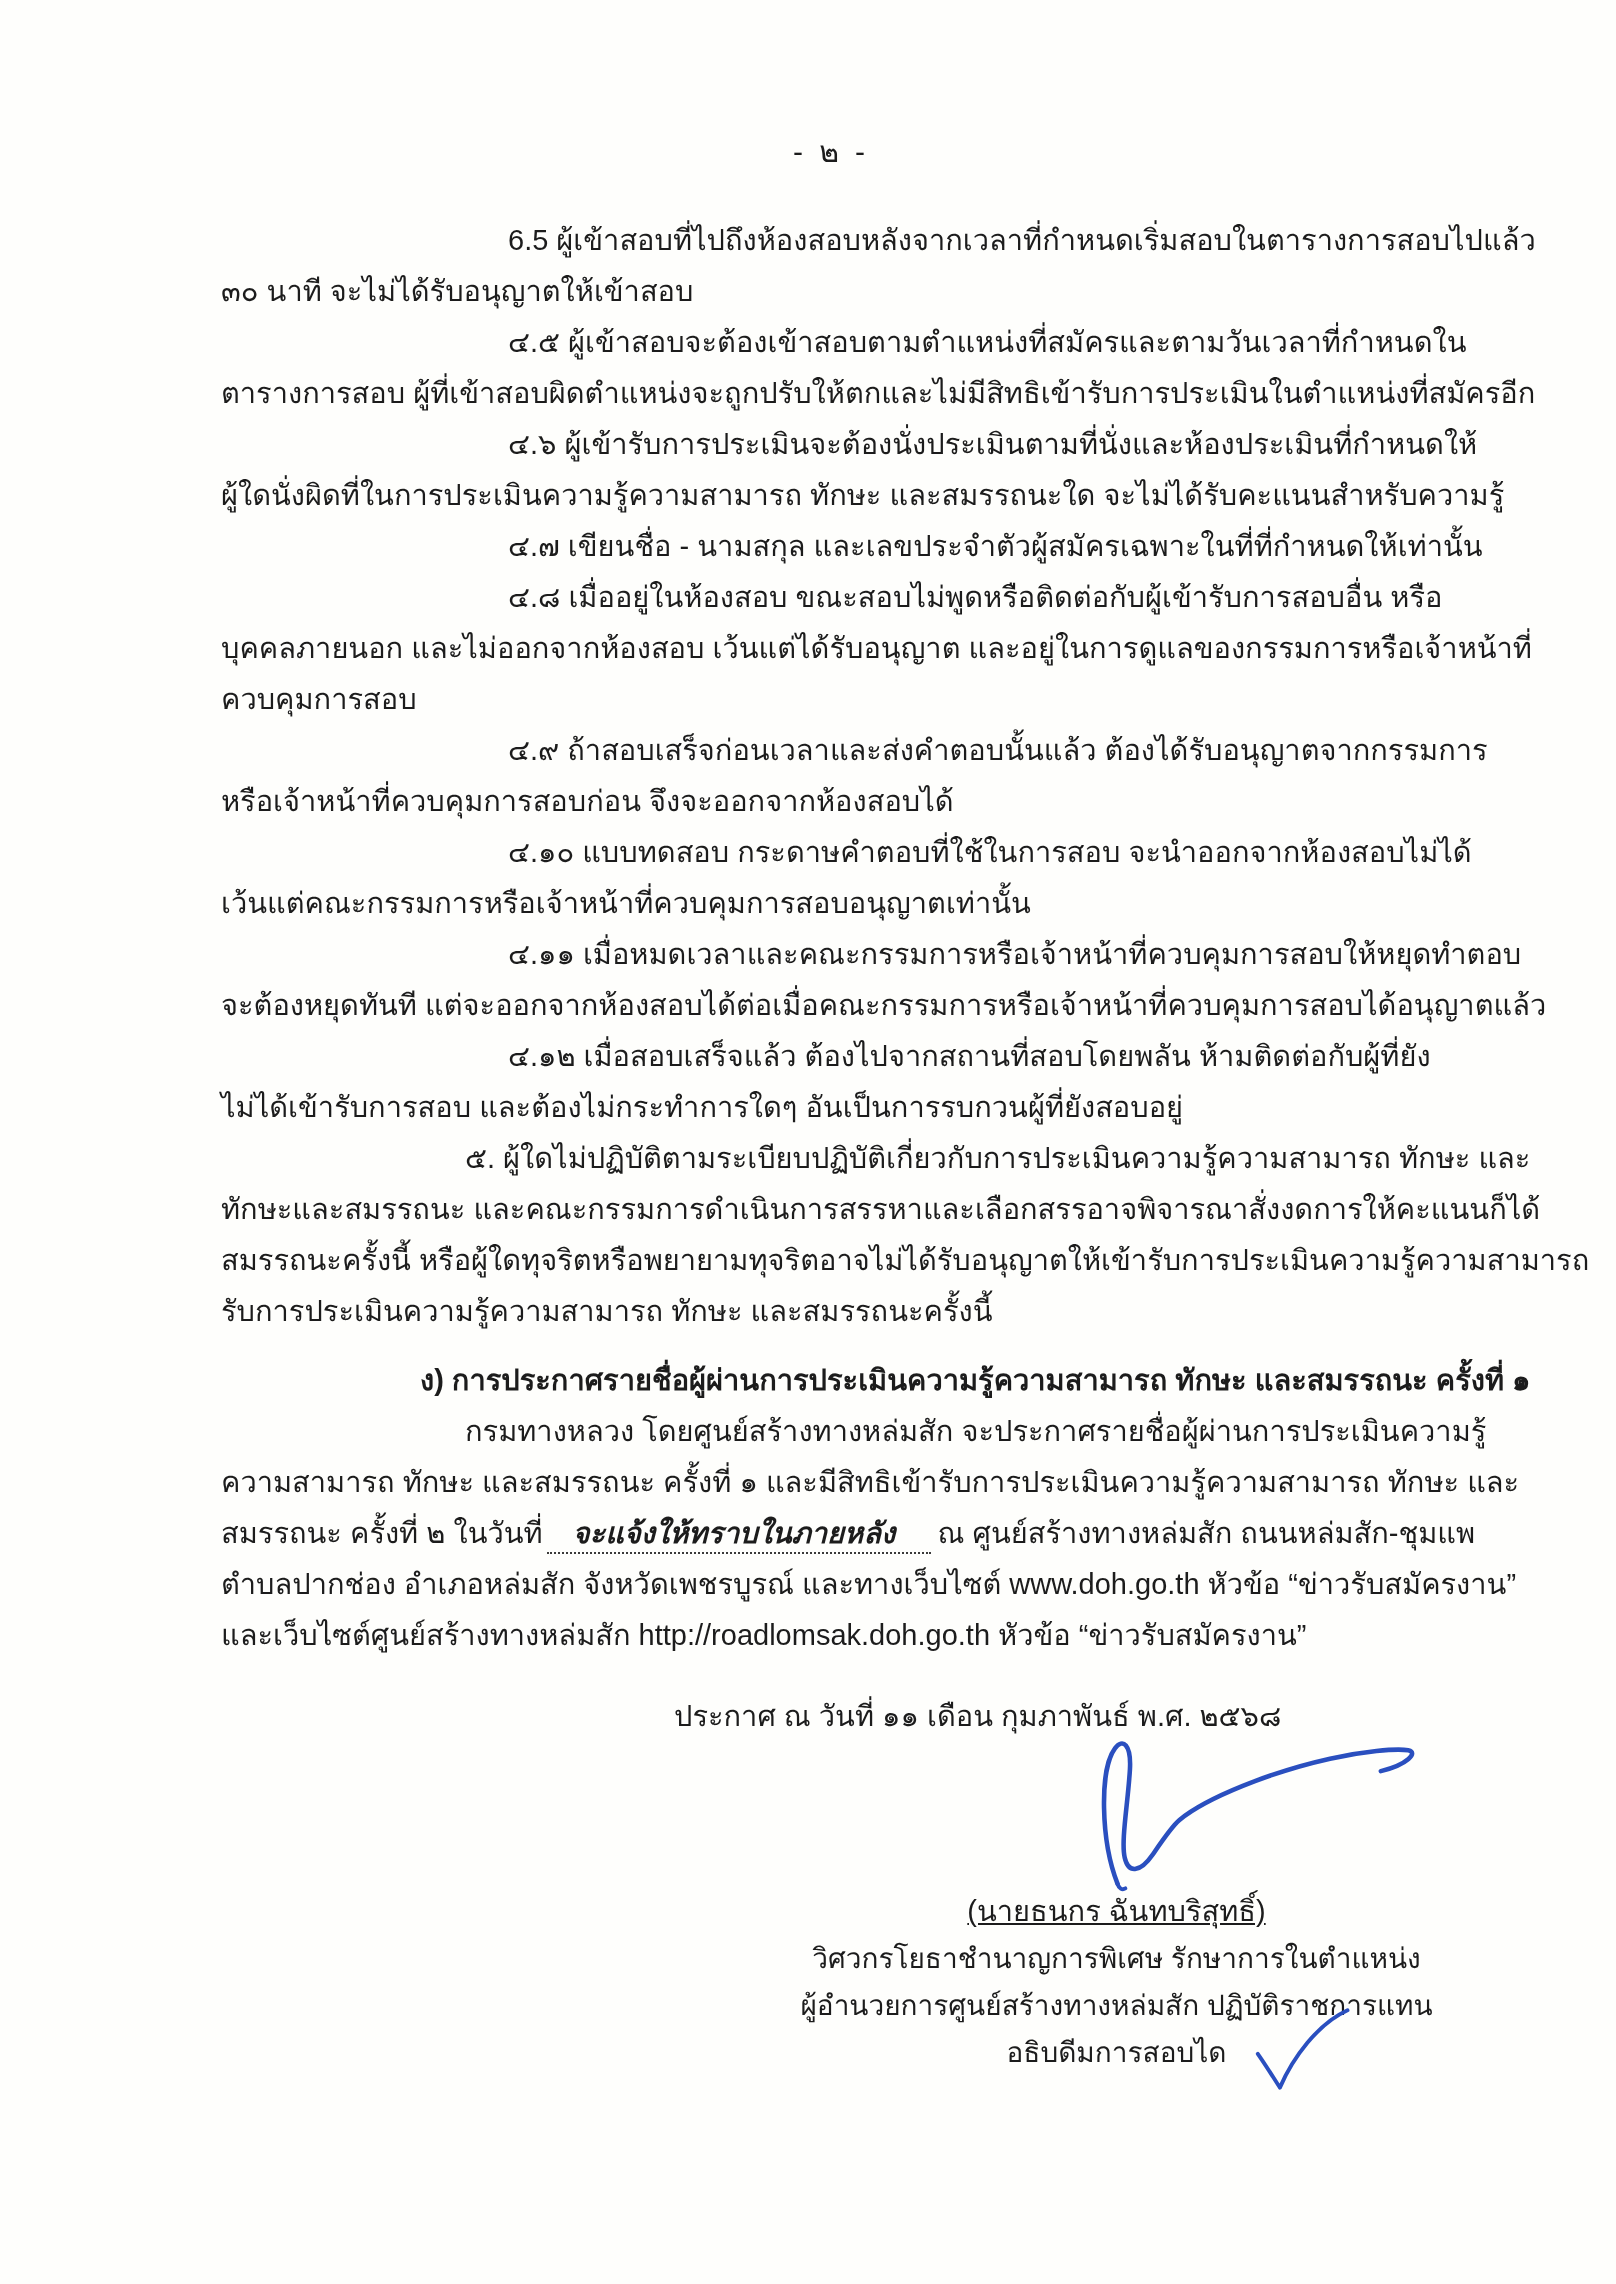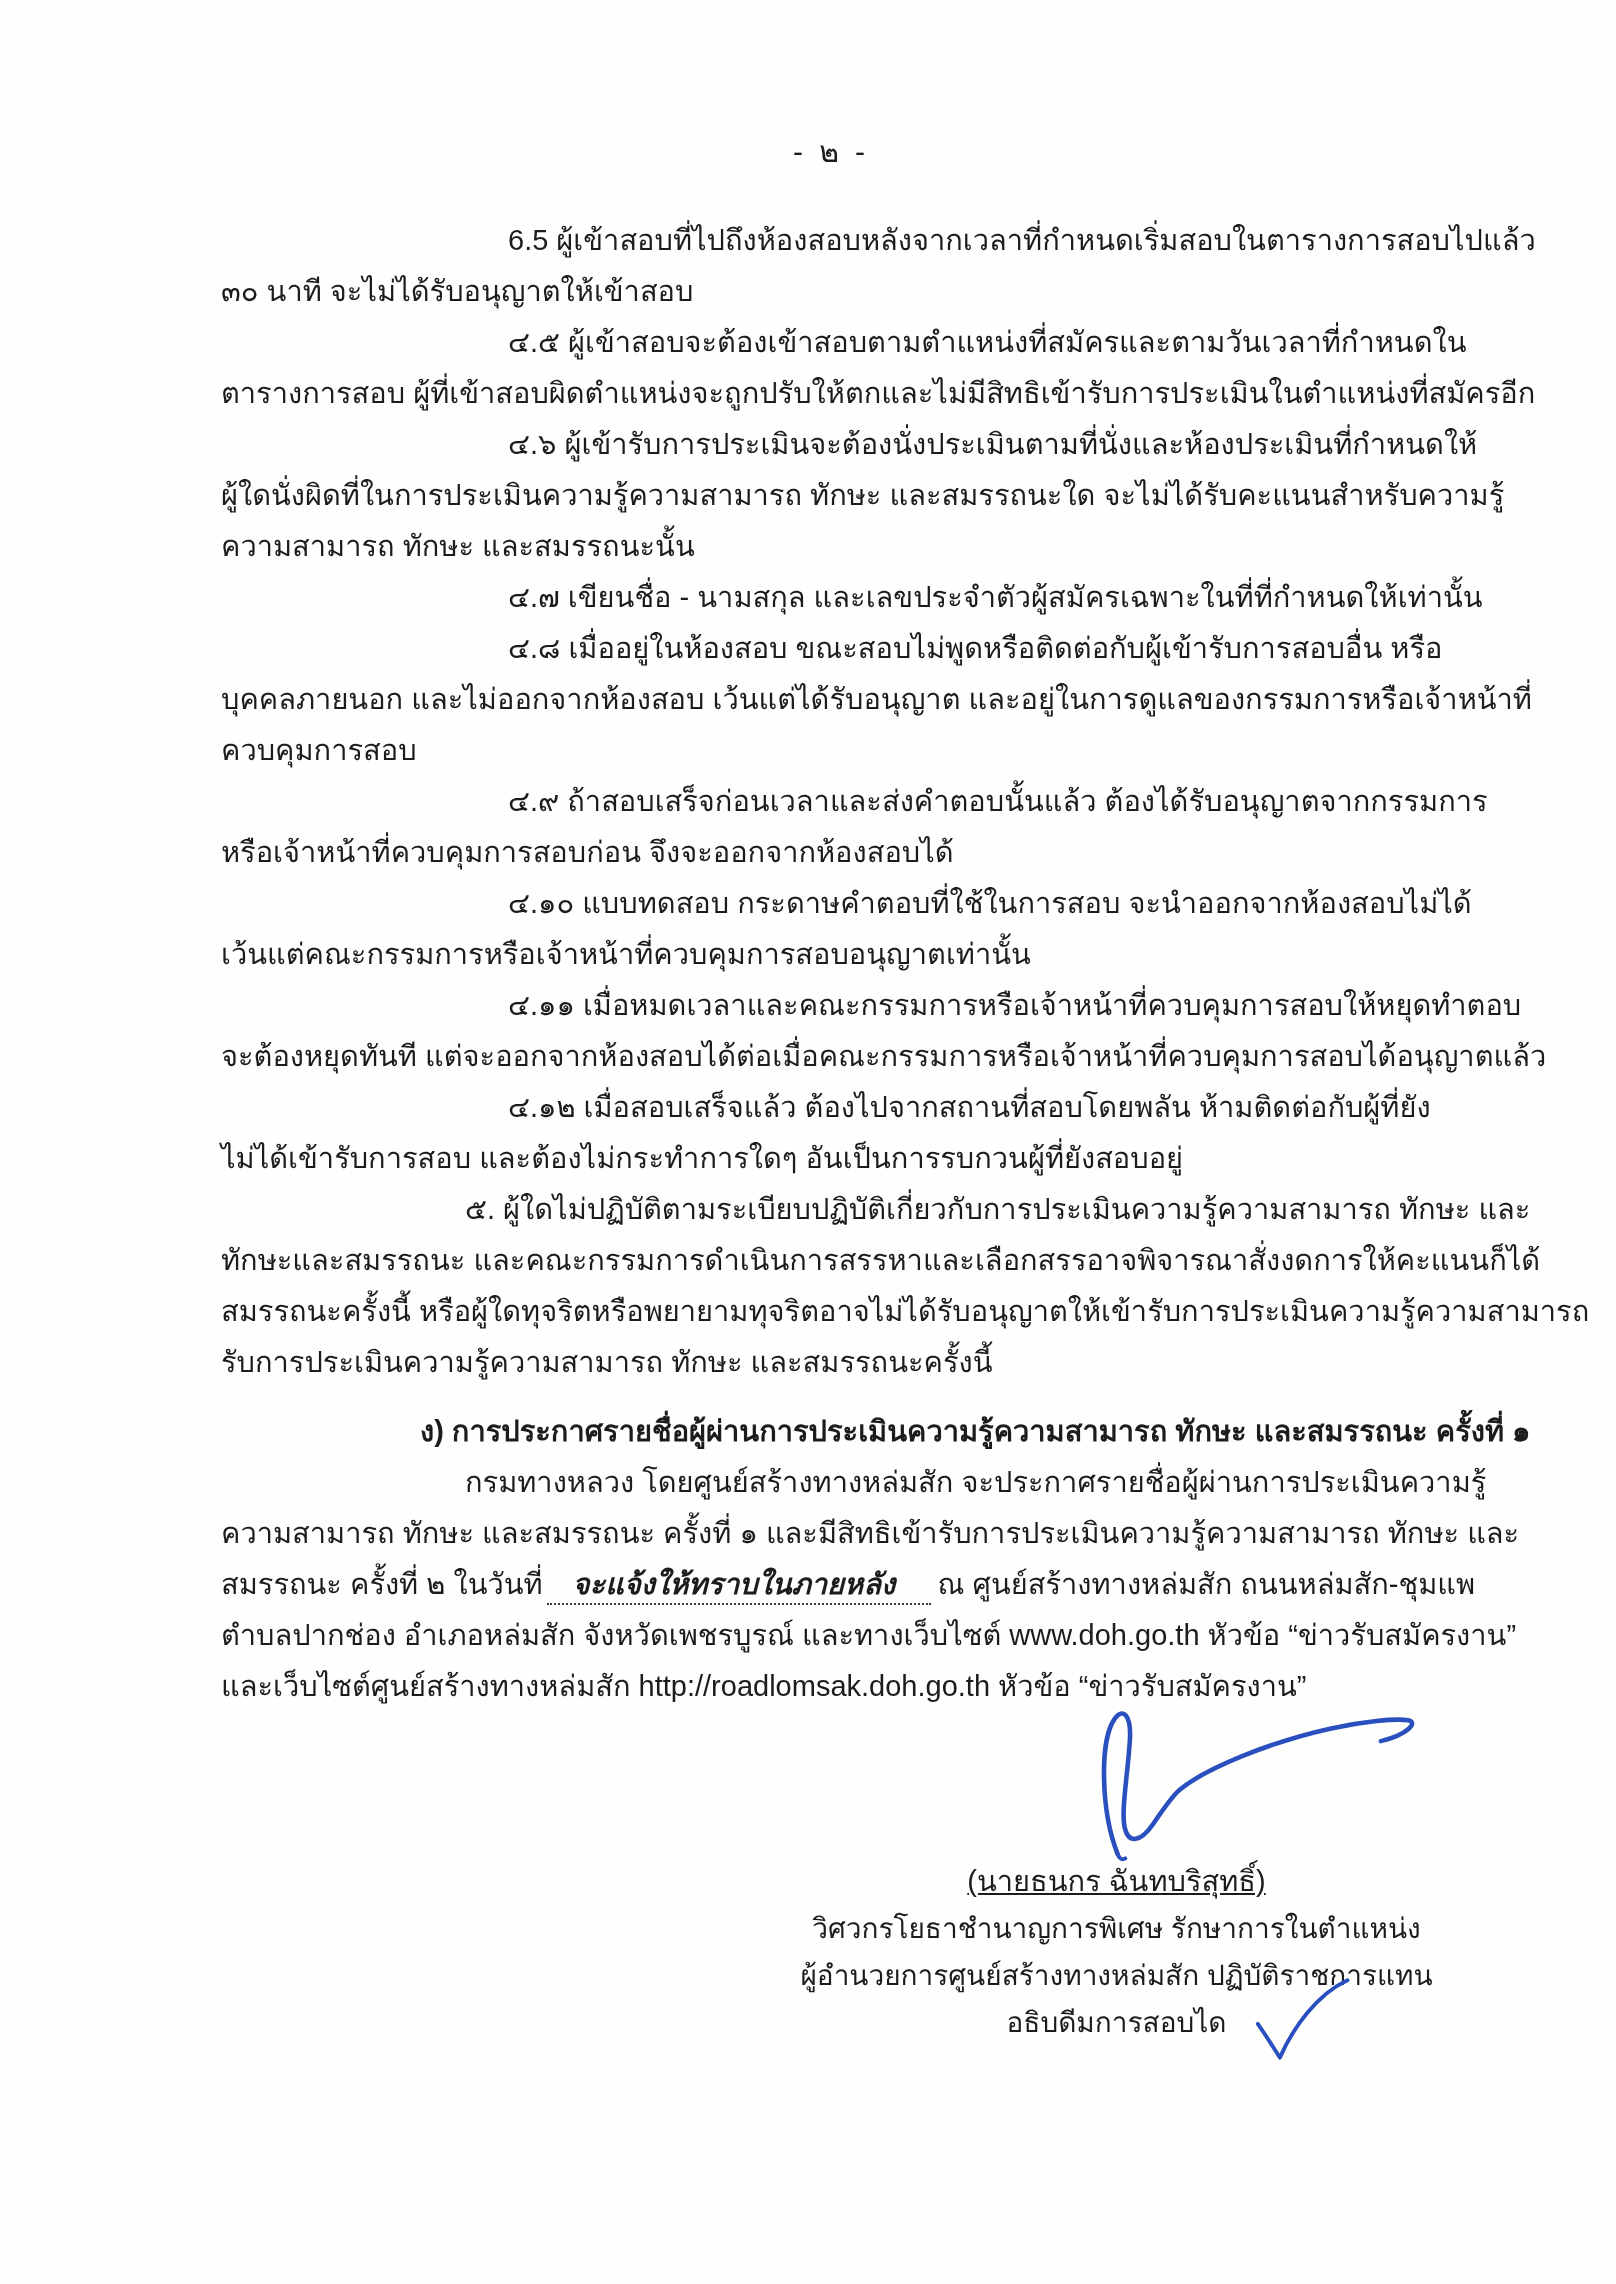--- a/index.html
+++ b/index.html
@@ -85,21 +85,20 @@
 
   <div class="content">
 
     <div id="doc-lines">
         <div class="line ind-a">6.5 ผู้เข้าสอบที่ไปถึงห้องสอบหลังจากเวลาที่กำหนดเริ่มสอบในตารางการสอบไปแล้ว</div>
         <div class="line">๓๐ นาที จะไม่ได้รับอนุญาตให้เข้าสอบ</div>
         <div class="line ind-a">๔.๕ ผู้เข้าสอบจะต้องเข้าสอบตามตำแหน่งที่สมัครและตามวันเวลาที่กำหนดใน</div>
         <div class="line">ตารางการสอบ ผู้ที่เข้าสอบผิดตำแหน่งจะถูกปรับให้ตกและไม่มีสิทธิเข้ารับการประเมินในตำแหน่งที่สมัครอีก</div>
         <div class="line ind-a">๔.๖ ผู้เข้ารับการประเมินจะต้องนั่งประเมินตามที่นั่งและห้องประเมินที่กำหนดให้</div>
         <div class="line">ผู้ใดนั่งผิดที่ในการประเมินความรู้ความสามารถ ทักษะ และสมรรถนะใด จะไม่ได้รับคะแนนสำหรับความรู้</div>
-        <div class="line">ความสามารถ ทักษะ และสมรรถนะนั้น</div>
         <div class="line ind-a">๔.๗ เขียนชื่อ - นามสกุล และเลขประจำตัวผู้สมัครเฉพาะในที่ที่กำหนดให้เท่านั้น</div>
         <div class="line ind-a">๔.๘ เมื่ออยู่ในห้องสอบ ขณะสอบไม่พูดหรือติดต่อกับผู้เข้ารับการสอบอื่น หรือ</div>
         <div class="line">บุคคลภายนอก และไม่ออกจากห้องสอบ เว้นแต่ได้รับอนุญาต และอยู่ในการดูแลของกรรมการหรือเจ้าหน้าที่</div>
         <div class="line">ควบคุมการสอบ</div>
         <div class="line ind-a">๔.๙ ถ้าสอบเสร็จก่อนเวลาและส่งคำตอบนั้นแล้ว ต้องได้รับอนุญาตจากกรรมการ</div>
         <div class="line">หรือเจ้าหน้าที่ควบคุมการสอบก่อน จึงจะออกจากห้องสอบได้</div>
         <div class="line ind-a">๔.๑๐ แบบทดสอบ กระดาษคำตอบที่ใช้ในการสอบ จะนำออกจากห้องสอบไม่ได้</div>
         <div class="line">เว้นแต่คณะกรรมการหรือเจ้าหน้าที่ควบคุมการสอบอนุญาตเท่านั้น</div>
         <div class="line ind-a">๔.๑๑ เมื่อหมดเวลาและคณะกรรมการหรือเจ้าหน้าที่ควบคุมการสอบให้หยุดทำตอบ</div>
         <div class="line">จะต้องหยุดทันที แต่จะออกจากห้องสอบได้ต่อเมื่อคณะกรรมการหรือเจ้าหน้าที่ควบคุมการสอบได้อนุญาตแล้ว</div>
@@ -108,20 +107,21 @@
         <div class="line ind-b">๕. ผู้ใดไม่ปฏิบัติตามระเบียบปฏิบัติเกี่ยวกับการประเมินความรู้ความสามารถ ทักษะ และ</div>
         <div class="line">ทักษะและสมรรถนะ และคณะกรรมการดำเนินการสรรหาและเลือกสรรอาจพิจารณาสั่งงดการให้คะแนนก็ได้</div>
         <div class="line">สมรรถนะครั้งนี้ หรือผู้ใดทุจริตหรือพยายามทุจริตอาจไม่ได้รับอนุญาตให้เข้ารับการประเมินความรู้ความสามารถ</div>
         <div class="line">รับการประเมินความรู้ความสามารถ ทักษะ และสมรรถนะครั้งนี้</div>
         <div class="line ind-c bold mt-lg">ง) การประกาศรายชื่อผู้ผ่านการประเมินความรู้ความสามารถ ทักษะ และสมรรถนะ ครั้งที่ ๑</div>
         <div class="line ind-b">กรมทางหลวง โดยศูนย์สร้างทางหล่มสัก จะประกาศรายชื่อผู้ผ่านการประเมินความรู้</div>
         <div class="line">ความสามารถ ทักษะ และสมรรถนะ ครั้งที่ ๑ และมีสิทธิเข้ารับการประเมินความรู้ความสามารถ ทักษะ และ</div>
         <div class="line"><span>สมรรถนะ ครั้งที่ ๒ ในวันที่</span><span class="fill-in">จะแจ้งให้ทราบในภายหลัง</span><span>ณ ศูนย์สร้างทางหล่มสัก ถนนหล่มสัก-ชุมแพ</span></div>
         <div class="line">ตำบลปากช่อง อำเภอหล่มสัก จังหวัดเพชรบูรณ์ และทางเว็บไซต์ www.doh.go.th หัวข้อ “ข่าวรับสมัครงาน”</div>
         <div class="line">และเว็บไซต์ศูนย์สร้างทางหล่มสัก http://roadlomsak.doh.go.th หัวข้อ “ข่าวรับสมัครงาน”</div>
+        <div class="line ind-date mt-xl">ประกาศ ณ วันที่ ๑๑ เดือน กุมภาพันธ์ พ.ศ. ๒๕๖๘</div>
       </div>
 
     <div class="sig-block">
 
       <svg class="sig-scribble" width="378" height="163" viewBox="0 0 580 250">
         <path d="M96 236 C70 170 68 60 92 28 C104 12 117 22 115 60 C112 112 101 170 107 196 C113 222 132 217 150 191 C167 166 179 148 191 138 C232 104 332 64 422 44 C472 33 522 28 542 31 C558 34 541 53 500 63" fill="none" stroke="#2a4fbf" stroke-width="7" stroke-linecap="round" stroke-linejoin="round"></path>
         <path d="M96 236 C98 243 103 246 108 243" fill="none" stroke="#2a4fbf" stroke-width="6" stroke-linecap="round"></path>
       </svg>
 
       <div class="sig-name">(นายธนกร ฉันทบริสุทธิ์)</div>

